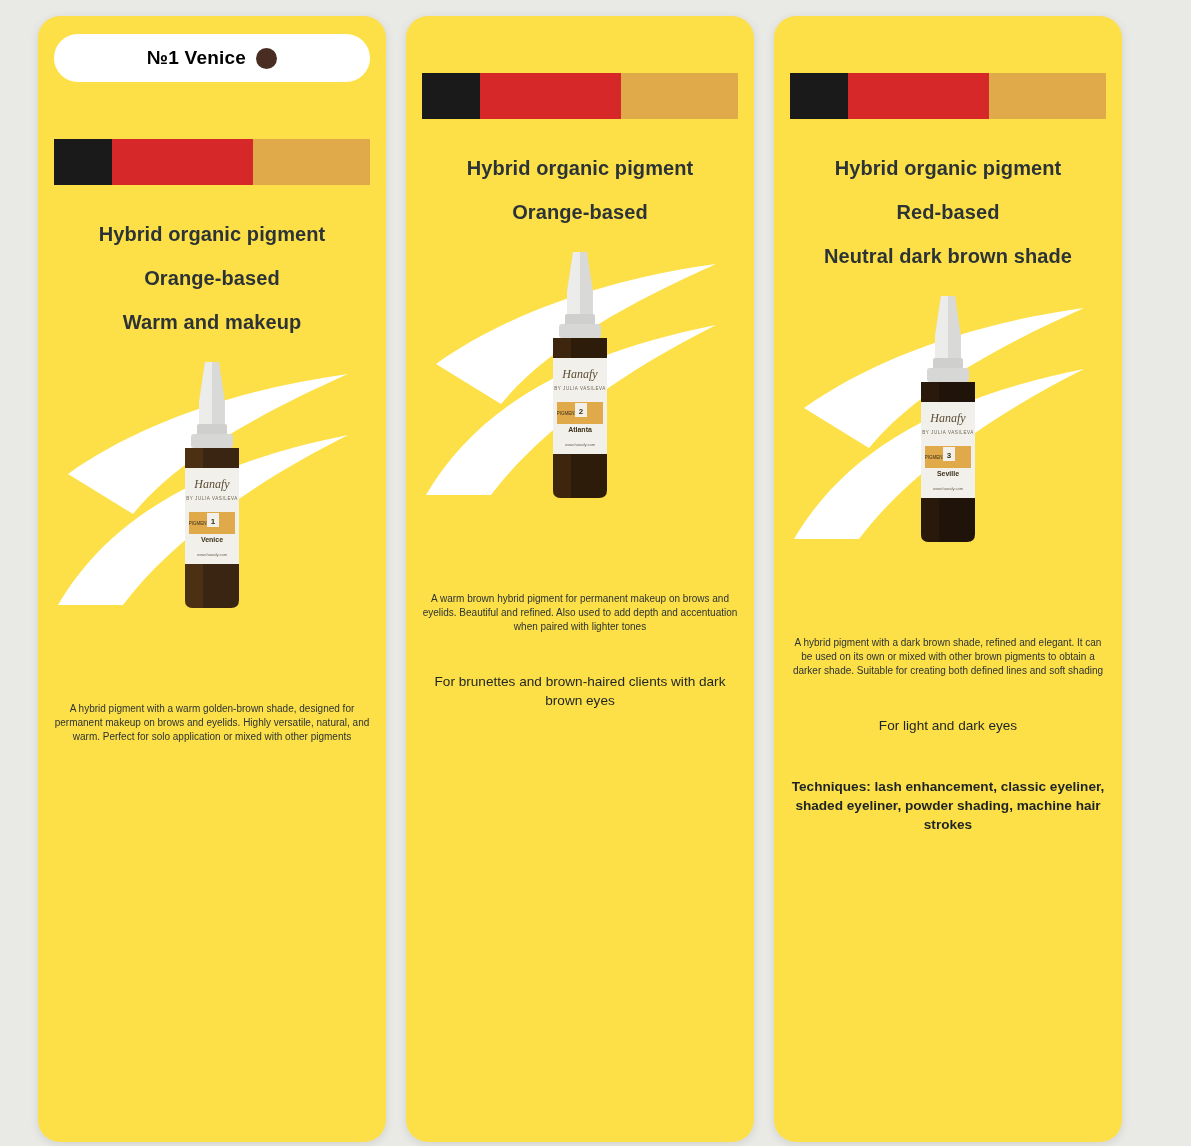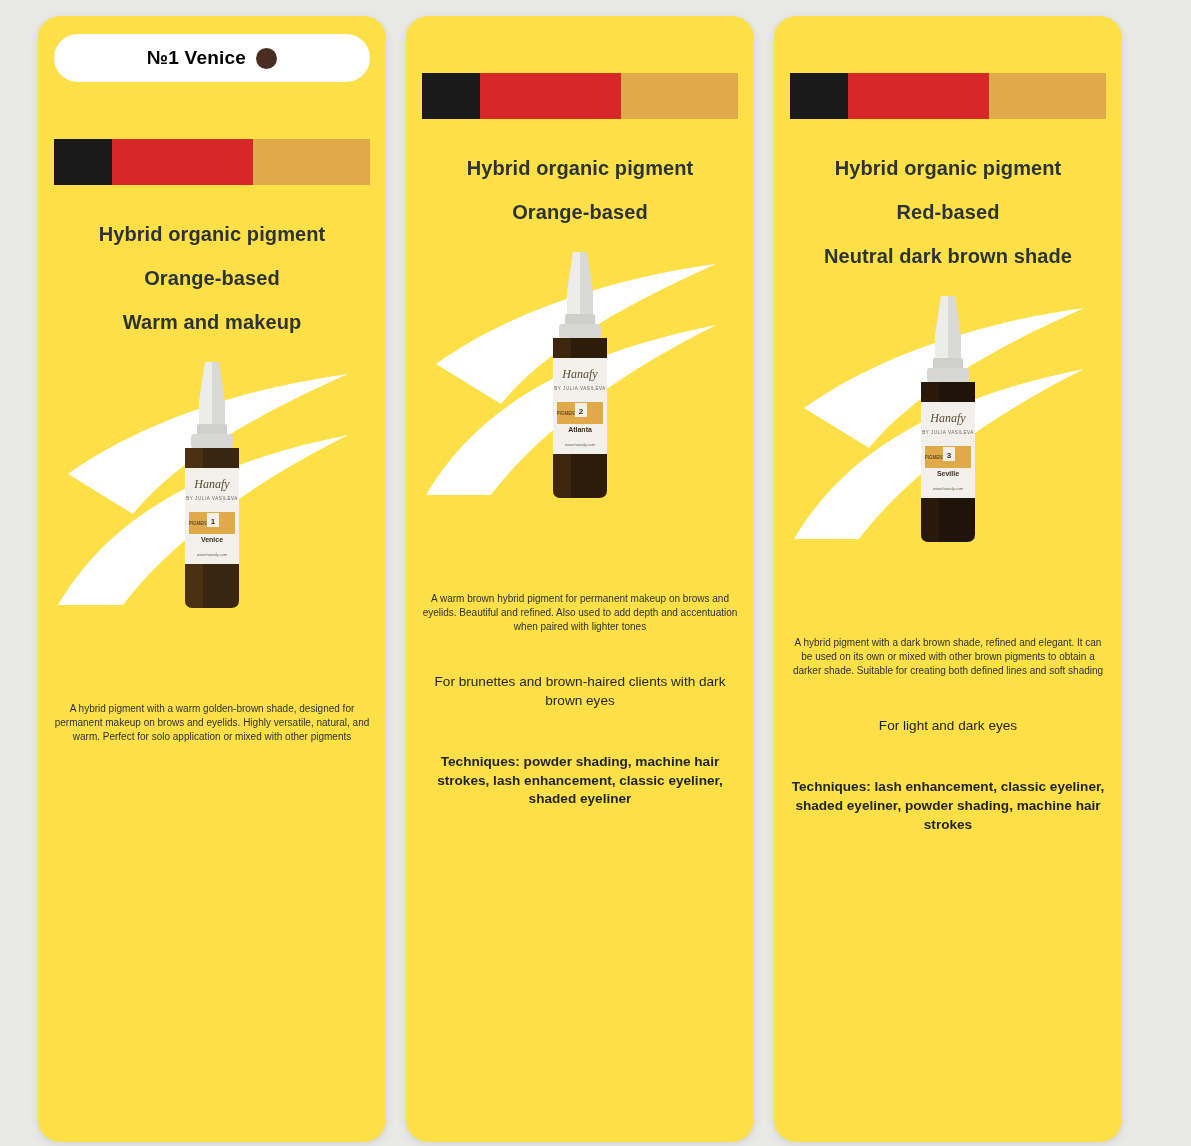--- a/index.html
+++ b/index.html
@@ -221,21 +221,20 @@
           <text x="30" y="165" font-family="Liberation Sans, sans-serif" font-size="4.5" fill="#3a2f1a" text-anchor="middle">PIGMENT</text>
           <rect x="38" y="153" width="12" height="14" fill="#f2f0ea"></rect>
           <text x="44" y="164" font-family="Liberation Sans, sans-serif" font-size="8" fill="#3a2f1a" text-anchor="middle" font-weight="bold">2</text>
           <text x="43" y="182" font-family="Liberation Sans, sans-serif" font-size="7" fill="#3a2f1a" text-anchor="middle" font-weight="bold">Atlanta</text>
           <text x="43" y="196" font-family="Liberation Sans, sans-serif" font-size="4" fill="#6d6354" text-anchor="middle">www.hanafy.com</text>
         </svg>
       </div>
 
       <div class="desc">A warm brown hybrid pigment for permanent makeup on brows and eyelids. Beautiful and refined. Also used to add depth and accentuation when paired with lighter tones</div>
       <div class="clients">For brunettes and brown-haired clients with dark brown eyes</div>
-      <div class="techniques">Techniques: powder shading, machine hair strokes, lash enhancement, classic eyeliner, shaded eyeliner</div>
     </div>
 
     <div class="card c3">
 
       <div class="flag">
         <span class="f1" style="background:#1a1a1a"></span>
         <span class="f2" style="background:#d62828"></span>
         <span class="f3" style="background:#e0a94a"></span>
       </div>
 

